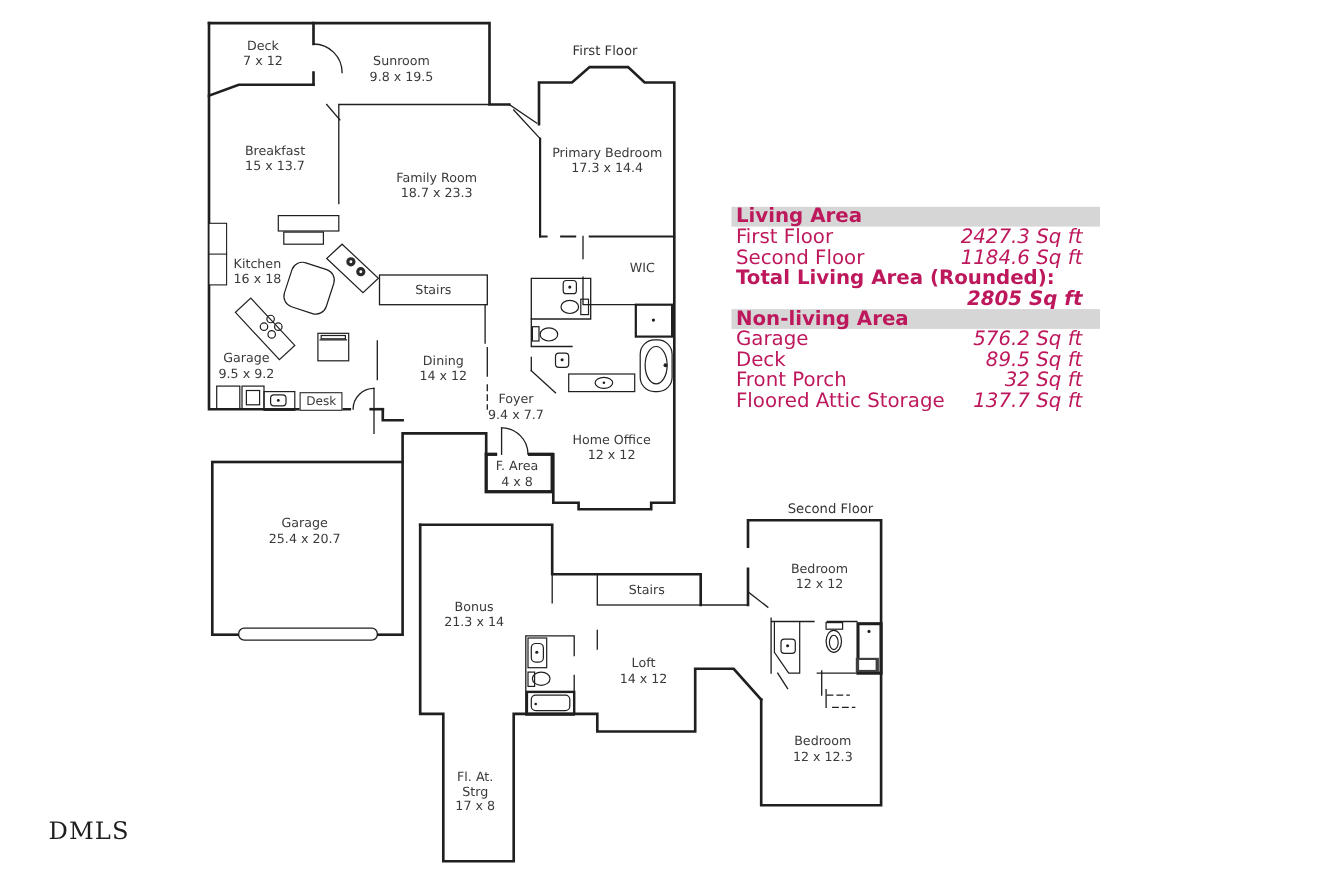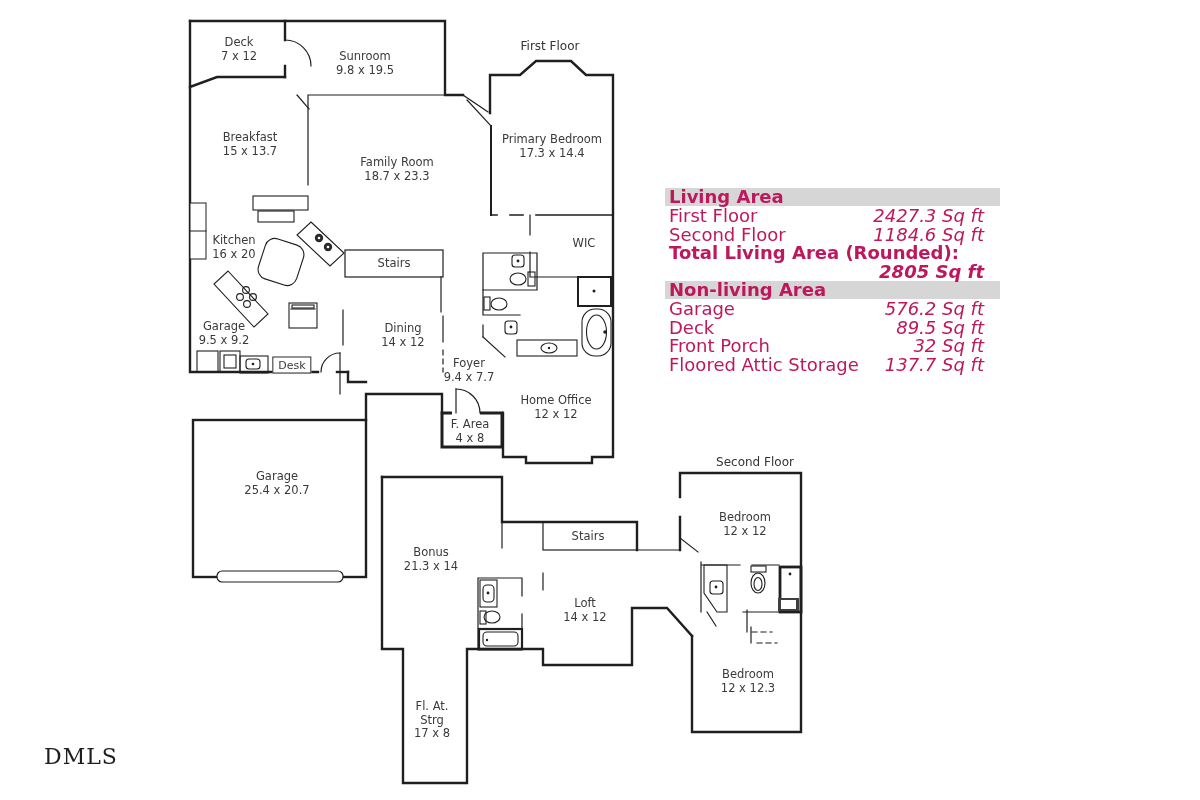--- a/index.html
+++ b/index.html
@@ -177,21 +177,21 @@
 <div class="lbl" style="left:397px;top:169px">
   <div>Family Room</div>
   <div>18.7 x 23.3</div>
 </div>
 <div class="lbl" style="left:552px;top:146px">
   <div>Primary Bedroom</div>
   <div>17.3 x 14.4</div>
 </div>
 <div class="lbl" style="left:234px;top:247px">
   <div>Kitchen</div>
-  <div>16 x 20</div>
+  <div>16 x 18</div>
 </div>
 <div class="lbl" style="left:394px;top:264px">Stairs</div>
 <div class="lbl" style="left:584px;top:244px">WIC</div>
 <div class="lbl" style="left:224px;top:333px">
   <div>Garage</div>
   <div>9.5 x 9.2</div>
 </div>
 <div class="lbl" style="left:403px;top:335px">
   <div>Dining</div>
   <div>14 x 12</div>

